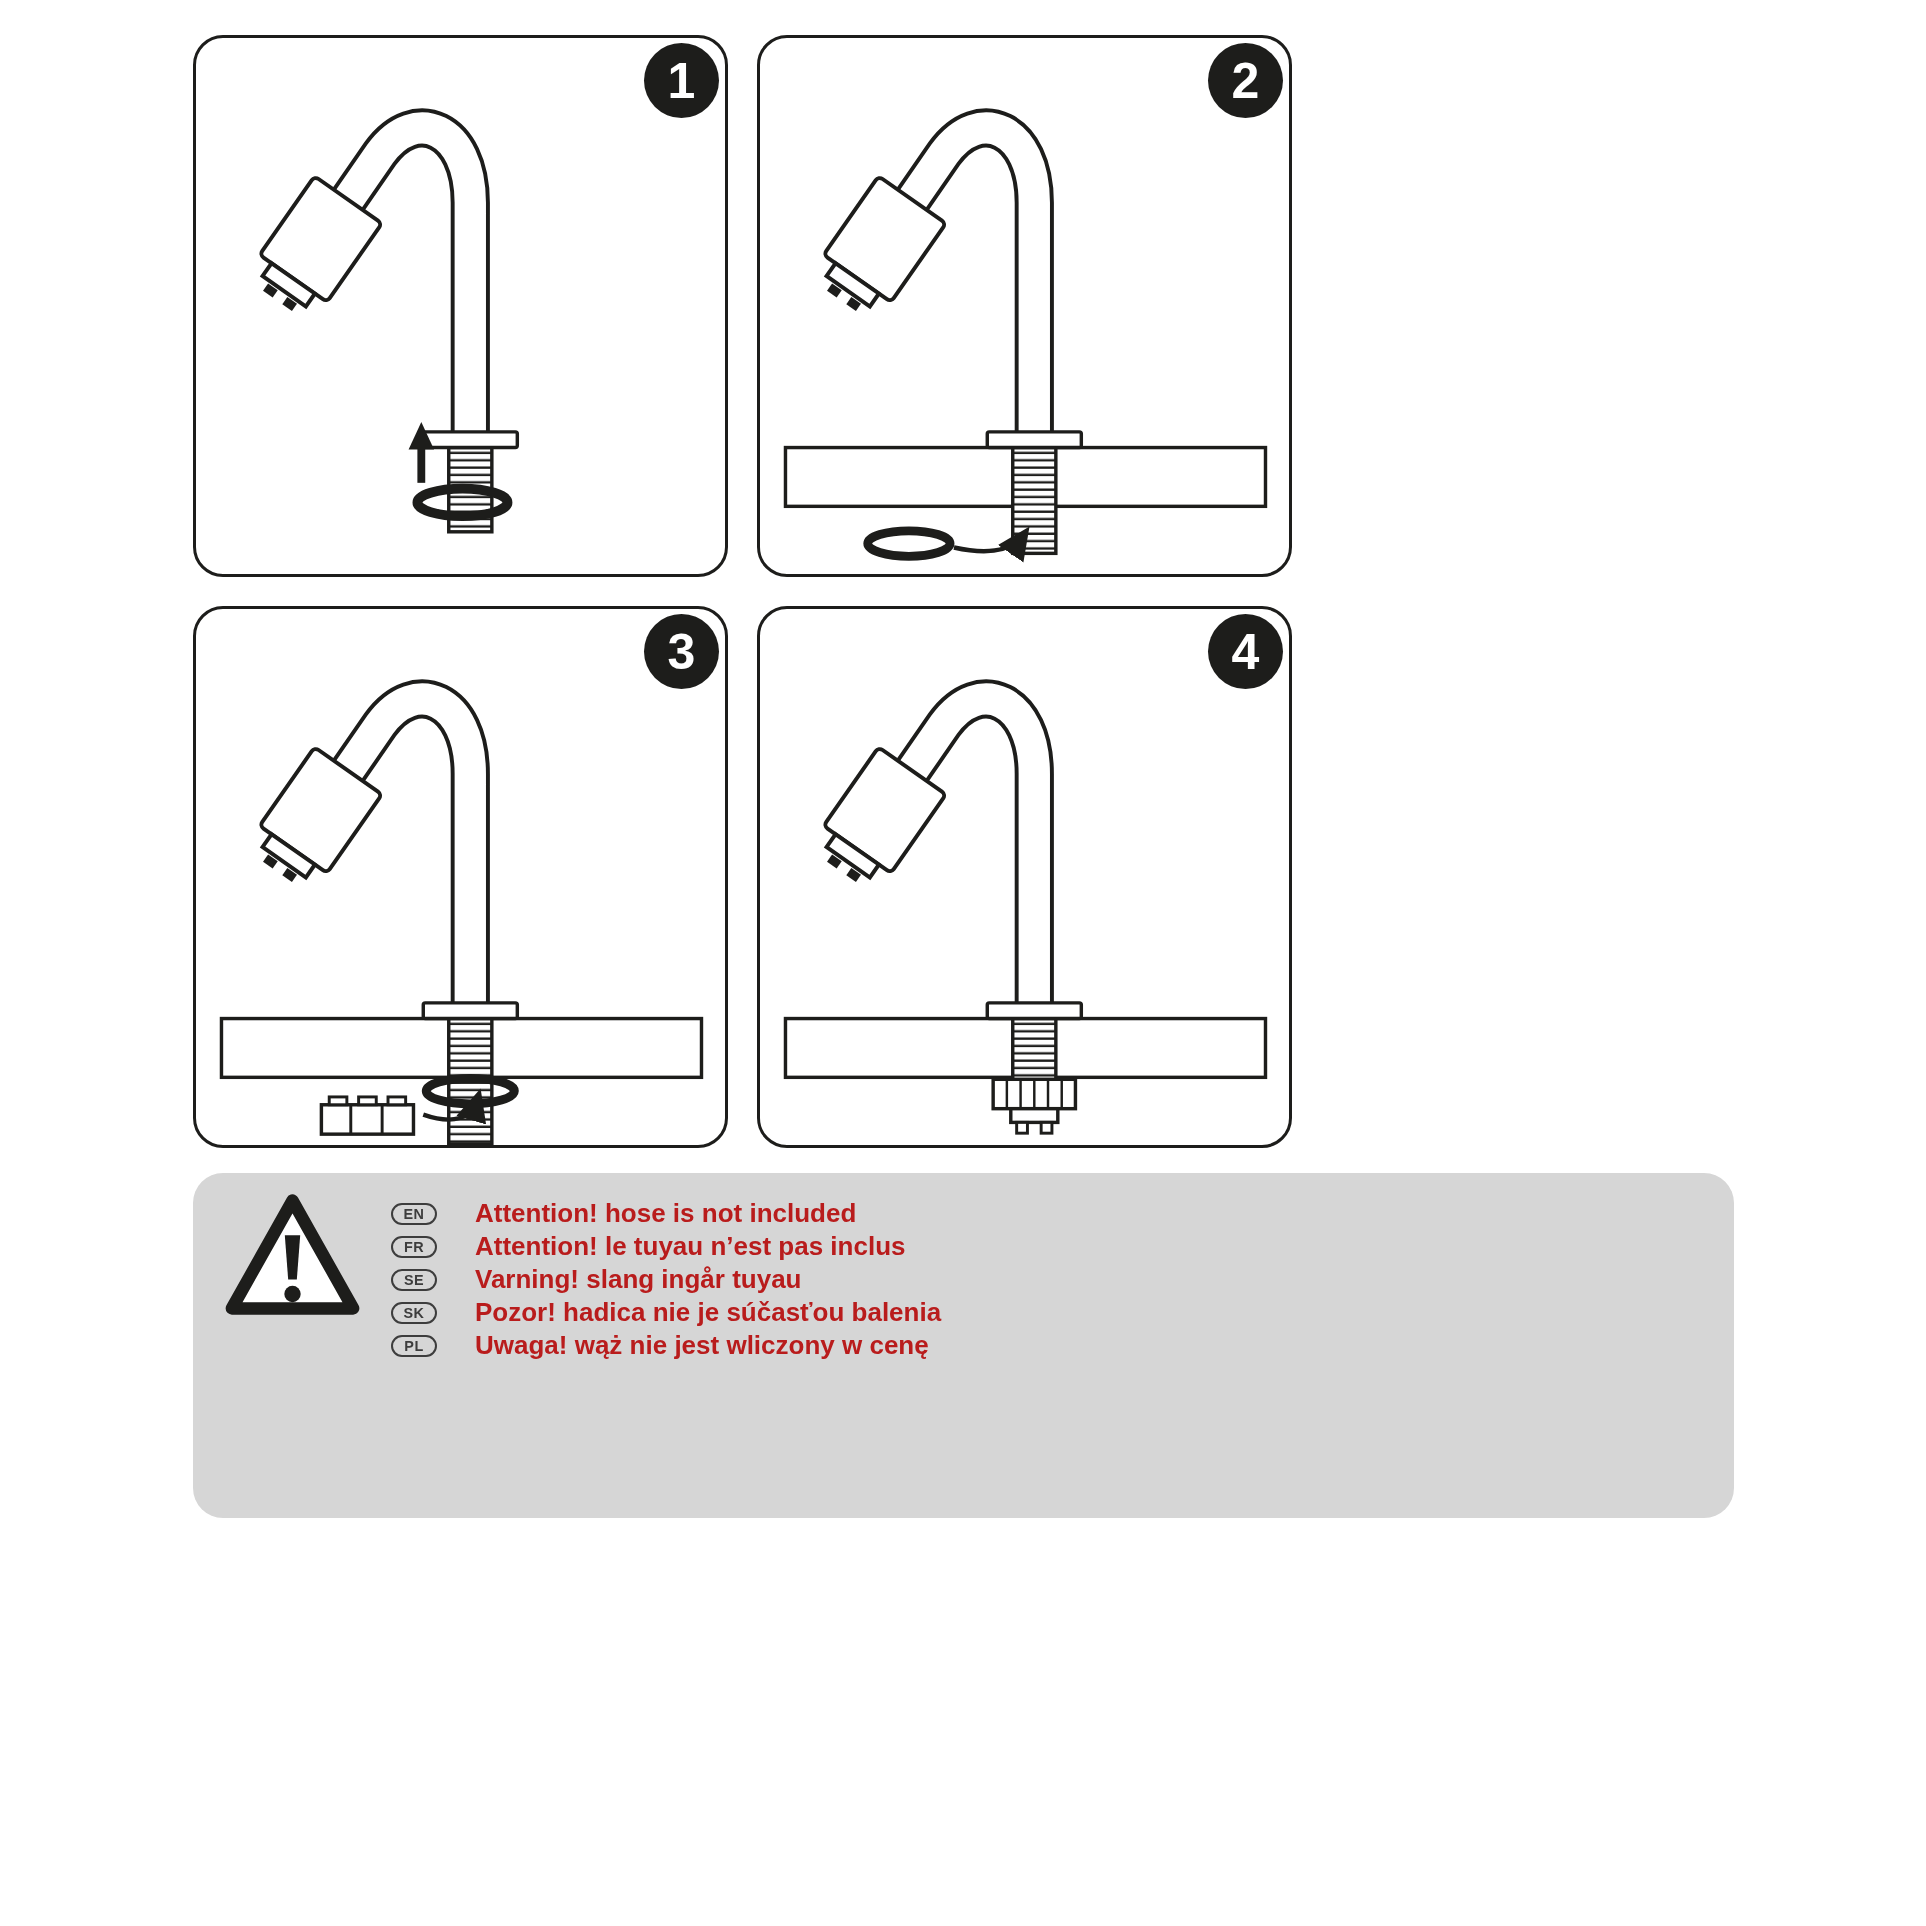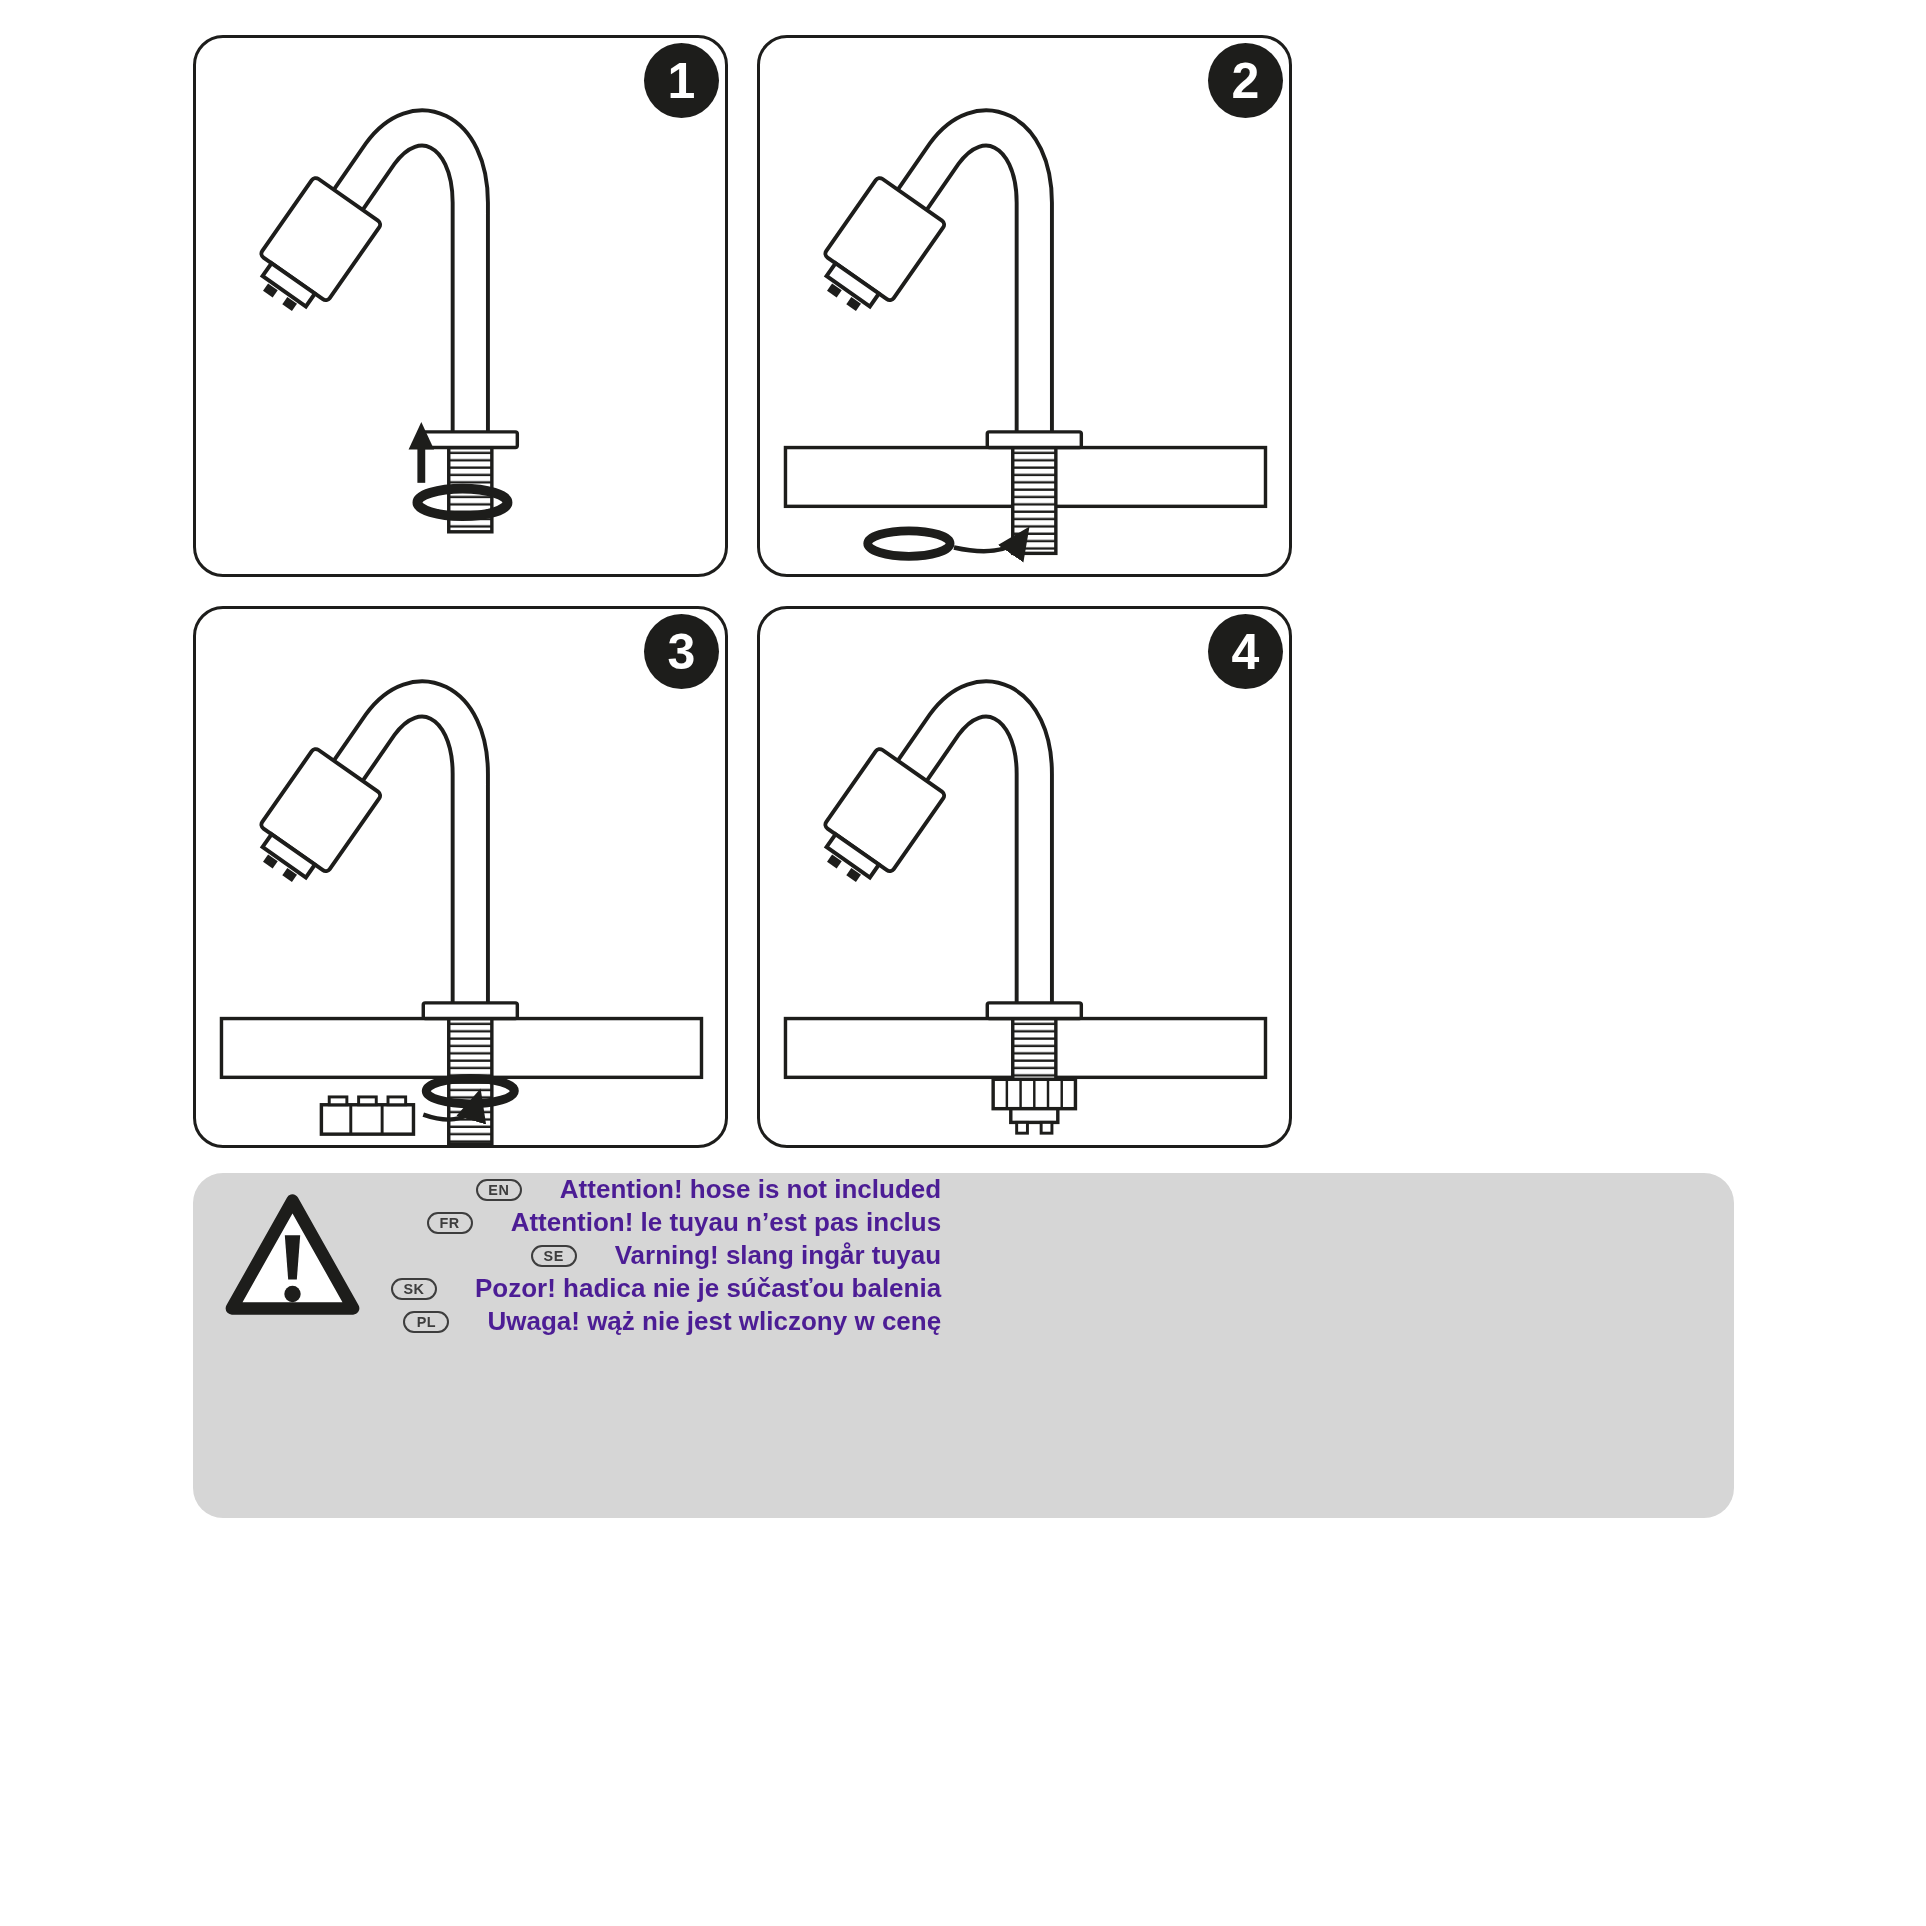--- a/index.html
+++ b/index.html
@@ -22,28 +22,28 @@
     border-radius:50%; background:#1d1d1b; color:#ffffff;
     display:flex; align-items:center; justify-content:center;
     font-size:50px; font-weight:bold; z-index:2;
   }
 
   .warning-box {
     position:absolute; left:193px; top:1173px; width:1541px; height:345px;
     background:#d6d6d6; border-radius:30px; display:flex; align-items:flex-start;
   }
   .warn-icon-col { width:198px; flex:none; padding-top:18px; display:flex; justify-content:center; }
-  .warn-rows { display:flex; flex-direction:column;align-items:flex-end; }
+  .warn-rows { padding-top:24px; display:flex; flex-direction:column; }
   .warn-row { display:flex; align-items:center; height:33px; }
   .lang {
     width:46px; flex:none; border:2px solid #3d3d3d; border-radius:989px;
     font-size:14.4px; font-weight:bold; color:#3d3d3d; text-align:center;
     padding:1px 0; letter-spacing:0.5px; background:transparent;
   }
-  .msg { margin-left:38px; font-size:26px; font-weight:bold; color:#4c1d95; white-space:nowrap; }
+  .msg { margin-left:38px; font-size:26px; font-weight:bold; color:#b91c1c; white-space:nowrap; }
 </style>
 </head>
 <body>
 
 <div class="page">
 
   <section class="panel" style="left:193px; top:35px;">
     <div class="badge">
       <span>1</span>
     </div>

